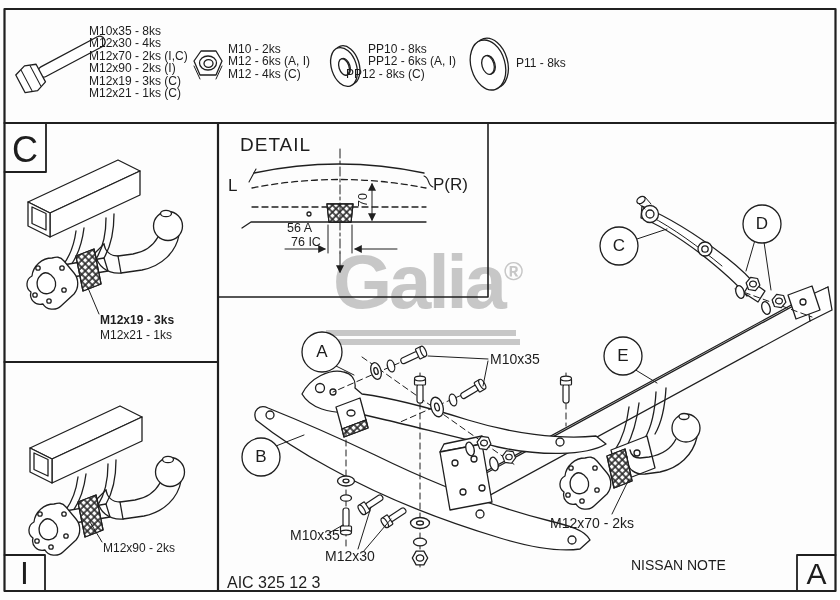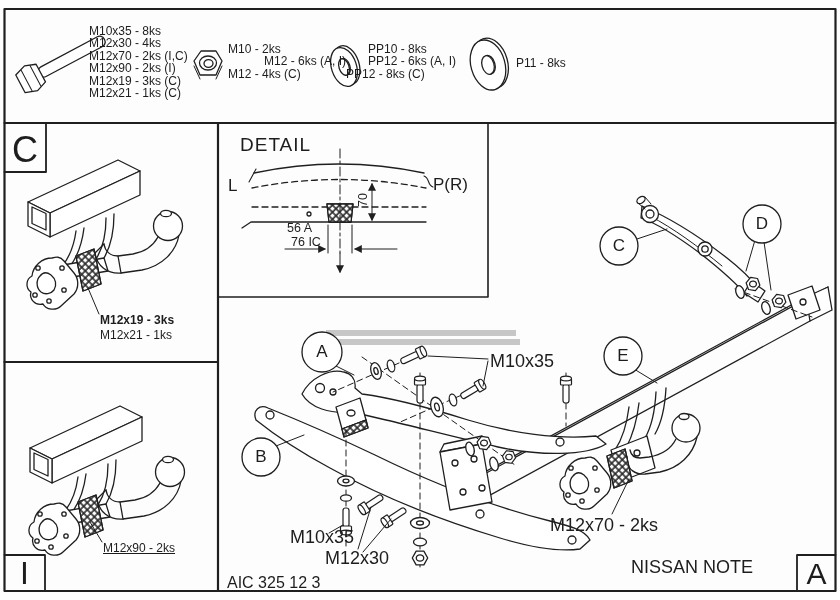--- a/index.html
+++ b/index.html
@@ -5,21 +5,21 @@
   html,body{margin:0;padding:0;background:#fff;}
   .sheet{position:relative;width:840px;height:600px;background:#fdfdfd;overflow:hidden;
          font-family:"Liberation Sans",sans-serif;color:#1d1d1d;}
   .lyr{position:absolute;left:0;top:0;width:840px;height:600px;}
   .wm{z-index:1;}
   .art{z-index:2;}
   .txt{z-index:3;pointer-events:none;padding-left:38px;}
   .t{position:absolute;white-space:pre;color:#1d1d1d;}
   .leg{font-size:12px;line-height:12.4px;}
   .lbl{font-size:12px;}
-  .lbl2{font-size:18px;}
+  .lbl2{font-size:14px;}
   .panel-letter{font-size:36px;font-weight:400;text-align:center;}
   .corner-letter{font-size:30px;text-align:center;}
   .callout-letter{width:30px;text-align:center;font-size:17px;line-height:18px;}
   .detail-title{font-size:19px;letter-spacing:1px;}
   .marker{font-size:17px;}
   .dim{font-size:12.5px;}
   .foot{font-size:16px;}
   .rot90{transform:rotate(-90deg);transform-origin:center;width:22px;text-align:center;}
   .wm-text{position:absolute;left:333px;top:244px;font-size:76px;font-weight:bold;
            letter-spacing:-3px;color:#c7c7c7;line-height:1;}
@@ -27,20 +27,21 @@
   .wm-bar{position:absolute;height:6px;background:#c7c7c7;}
   .wm-bar1{left:326px;top:330px;width:190px;}
   .wm-bar2{left:335px;top:339px;width:185px;}
 </style>
 </head>
 <body>
 
 <div class="sheet">
 
   <div class="lyr wm">
+    <div class="wm-text"><span>Galia</span><span class="wm-reg">®</span></div>
     <div class="wm-bar wm-bar1"></div>
     <div class="wm-bar wm-bar2"></div>
   </div>
 
   <svg class="lyr art" viewBox="0 0 840 600" stroke="#1f1f1f" fill="none" stroke-width="1.3" stroke-linecap="round" stroke-linejoin="round">
     <defs>
       <pattern id="hatch" width="5" height="5" patternUnits="userSpaceOnUse" patternTransform="rotate(45)">
         <rect width="5" height="5" fill="#fff"></rect>
         <line x1="0" y1="0" x2="0" y2="5" stroke="#2a2a2a" stroke-width="1.6"></line>
       </pattern>
@@ -285,34 +286,34 @@
 
   <div class="lyr txt">
 
     <div class="t leg" style="left:89px;top:25px;">M10x35 - 8ks</div>
     <div class="t leg" style="left:89px;top:37.4px;">M12x30 - 4ks</div>
     <div class="t leg" style="left:89px;top:49.8px;">M12x70 - 2ks (I,C)</div>
     <div class="t leg" style="left:89px;top:62.2px;">M12x90 - 2ks (I)</div>
     <div class="t leg" style="left:89px;top:74.6px;">M12x19 - 3ks (C)</div>
     <div class="t leg" style="left:89px;top:87px;">M12x21 - 1ks (C)</div>
     <div class="t leg" style="left:228px;top:43px;">M10 - 2ks</div>
-    <div class="t leg" style="left:228px;top:55.4px;margin-left:36px;">M12 - 6ks (A, I)</div>
+    <div class="t leg" style="left:228px;top:55.4px;">M12 - 6ks (A, I)</div>
     <div class="t leg" style="left:228px;top:67.8px;">M12 - 4ks (C)</div>
     <div class="t leg" style="left:368px;top:43px;">PP10 - 8ks</div>
     <div class="t leg" style="left:368px;top:55.4px;">PP12 - 6ks (A, I)</div>
     <div class="t leg" style="left:346px;top:67.8px;">PP12 - 8ks (C)</div>
     <div class="t leg" style="left:516px;top:57px;">P11 - 8ks</div>
 
     <div class="t panel-letter" style="left:4px;top:129px;width:42px;line-height:42px;">C</div>
     <div class="t panel-letter" style="left:4px;top:556px;width:41px;line-height:34px;font-size:32px;">I</div>
     <div class="t corner-letter" style="left:797px;top:558px;width:39px;line-height:32px;">A</div>
 
     <div class="t lbl" style="left:100px;top:313px;font-weight:bold;">M12x19 - 3ks</div>
     <div class="t lbl" style="left:100px;top:328px;">M12x21 - 1ks</div>
-    <div class="t lbl" style="left:103px;top:541px;text-decoration:underline;">M12x90 - 2ks</div>
+    <div class="t lbl" style="left:103px;top:541px;">M12x90 - 2ks</div>
 
     <div class="t detail-title" style="left:240px;top:134px;">DETAIL</div>
     <div class="t marker" style="left:228px;top:176px;">L</div>
     <div class="t marker" style="left:433px;top:175px;">P(R)</div>
     <div class="t dim rot90" style="left:352px;top:193px;">70</div>
     <div class="t dim" style="left:287px;top:221px;">56 A</div>
     <div class="t dim" style="left:291px;top:235px;">76 IC</div>
 
     <div class="t callout-letter" style="left:307px;top:343px;">A</div>
     <div class="t callout-letter" style="left:246px;top:448px;">B</div>

